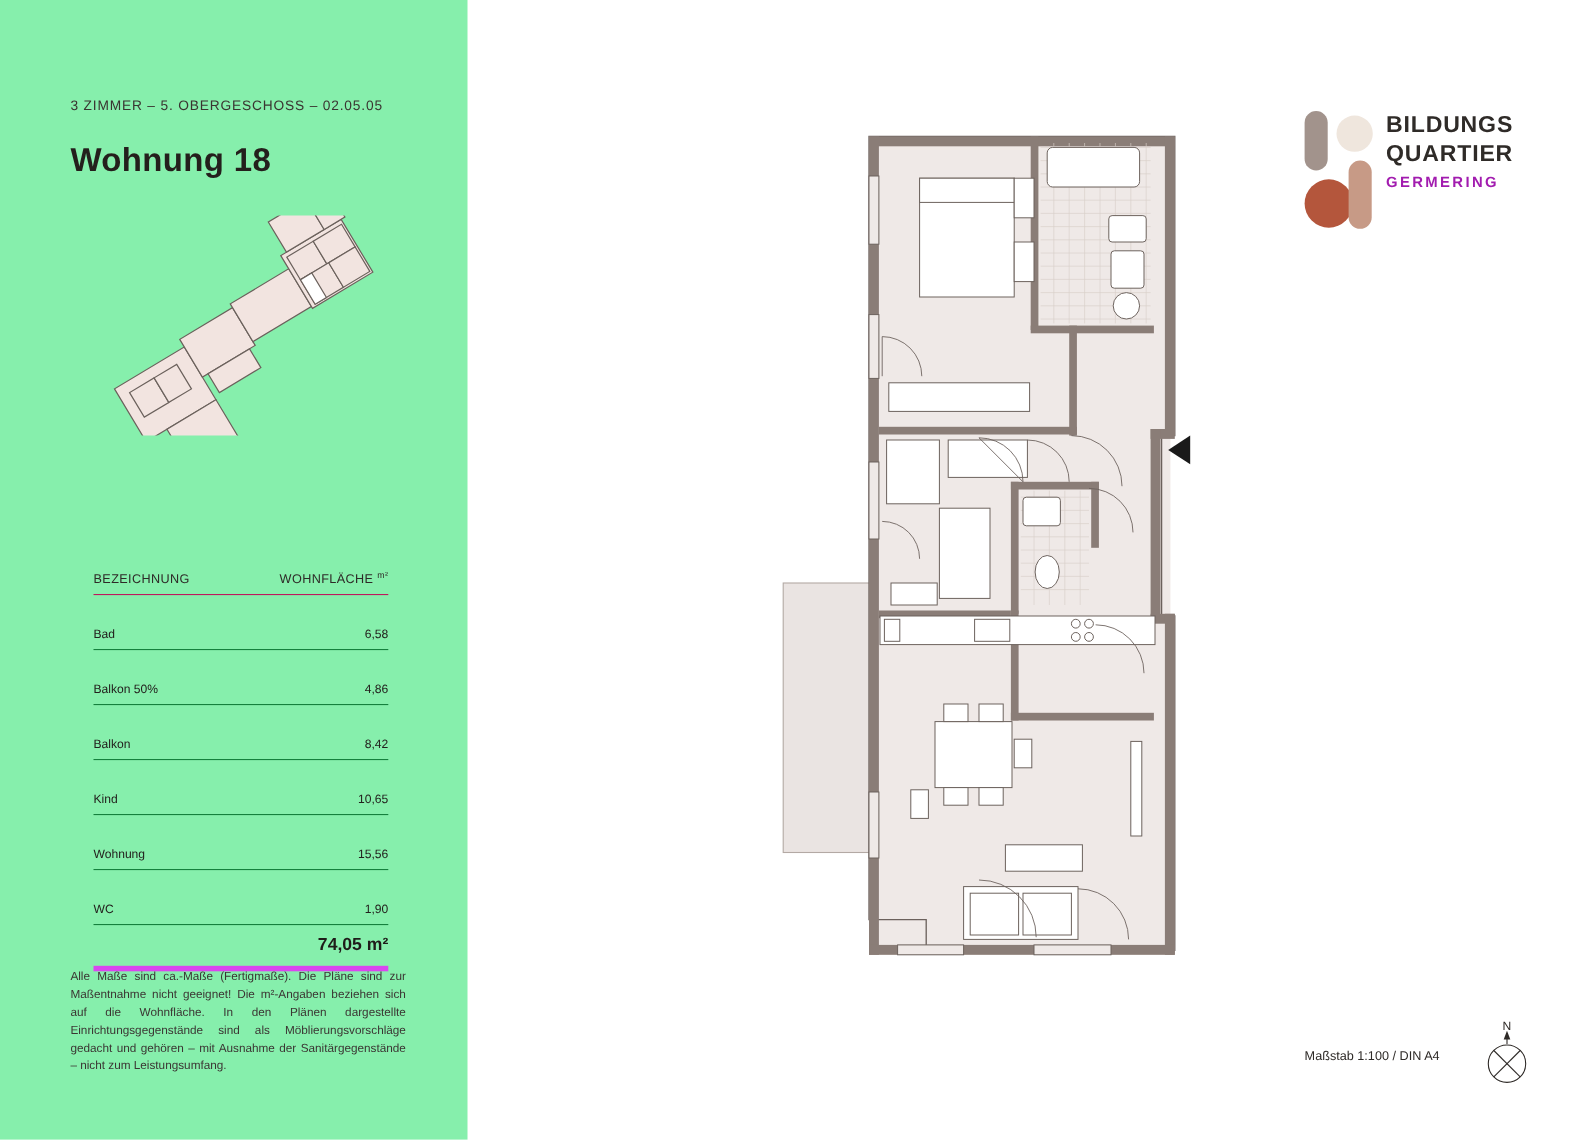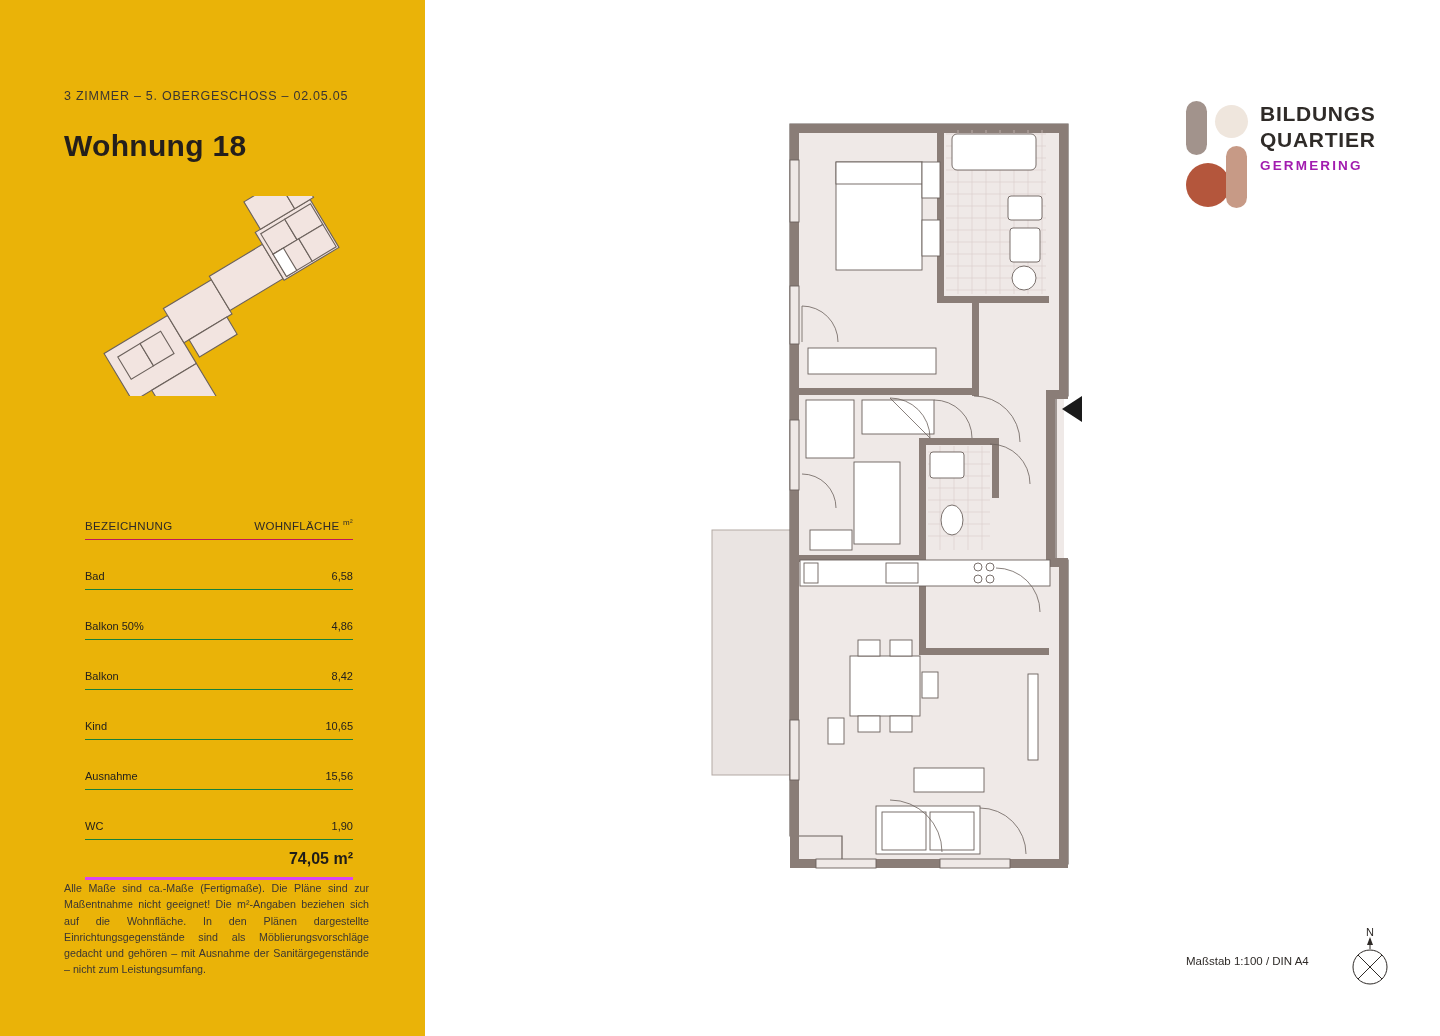--- a/index.html
+++ b/index.html
@@ -8,21 +8,21 @@
     background:#ffffff;
     font-family:"Liberation Sans", sans-serif;
     overflow:hidden;
     position:relative;
   }
   .page{position:absolute;inset:0;}
 
   
   .left-panel{
     position:absolute;left:0;top:0;width:425px;height:1036px;
-    background:#eab308;
+    background:#86efac;
   }
   .subtitle{
     position:absolute;left:64px;top:89px;
     font-size:12.5px;letter-spacing:.06em;color:#3a3531;
     white-space:nowrap;
   }
   .title{
     position:absolute;left:64px;top:129px;
     font-size:30px;font-weight:bold;color:#241f1c;letter-spacing:.01em;
   }
@@ -43,21 +43,21 @@
     display:flex;justify-content:space-between;align-items:baseline;
     font-size:11px;color:#23201d;
     padding:7px 0 7px;
     border-bottom:1px solid #15803d;
     margin-top:23px;
   }
   .row .val{font-variant-numeric:tabular-nums;}
   .total{
     display:flex;justify-content:flex-end;
     font-size:16px;font-weight:bold;color:#1f1c19;
-    padding:10px 0 9px;border-bottom:3px solid #d946ef;
+    padding:10px 0 9px;border-bottom:5px solid #d946ef;
   }
 
   
   .disclaimer{
     position:absolute;left:64px;top:880px;width:305px;
     font-size:10.7px;line-height:1.52;color:#3b3633;
     text-align:justify;
   }
 
   
@@ -130,21 +130,21 @@
       </div>
       <div class="row">
         <span>Balkon</span>
         <span class="val">8,42</span>
       </div>
       <div class="row">
         <span>Kind</span>
         <span class="val">10,65</span>
       </div>
       <div class="row">
-        <span>Ausnahme</span>
+        <span>Wohnung</span>
         <span class="val">15,56</span>
       </div>
       <div class="row">
         <span>WC</span>
         <span class="val">1,90</span>
       </div>
 
       <div class="total">74,05 m²</div>
     </div>
 

